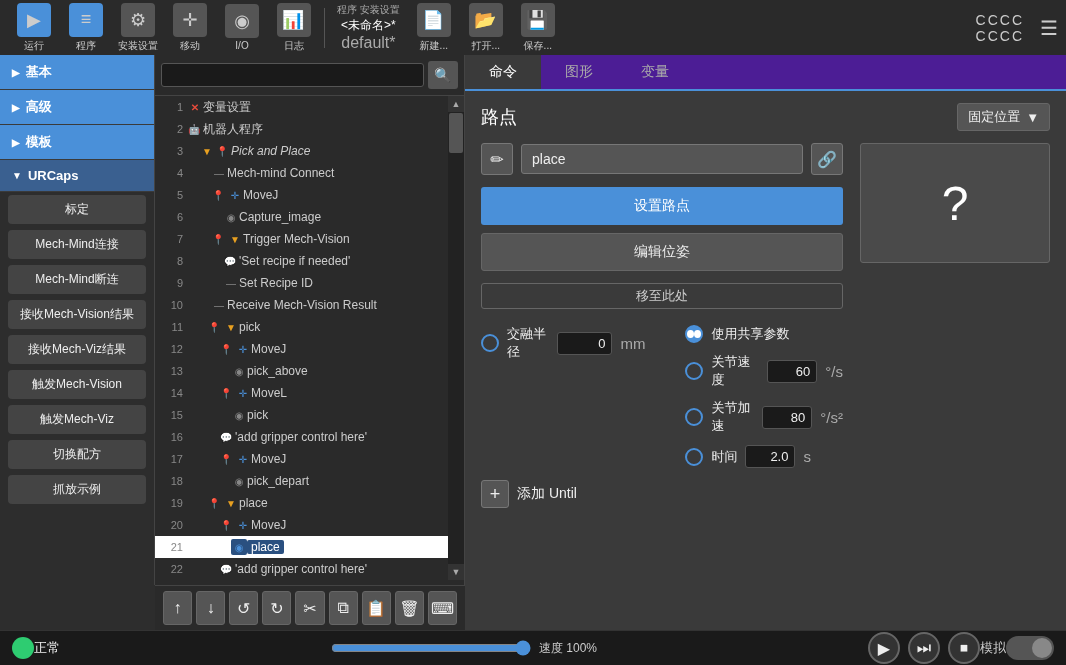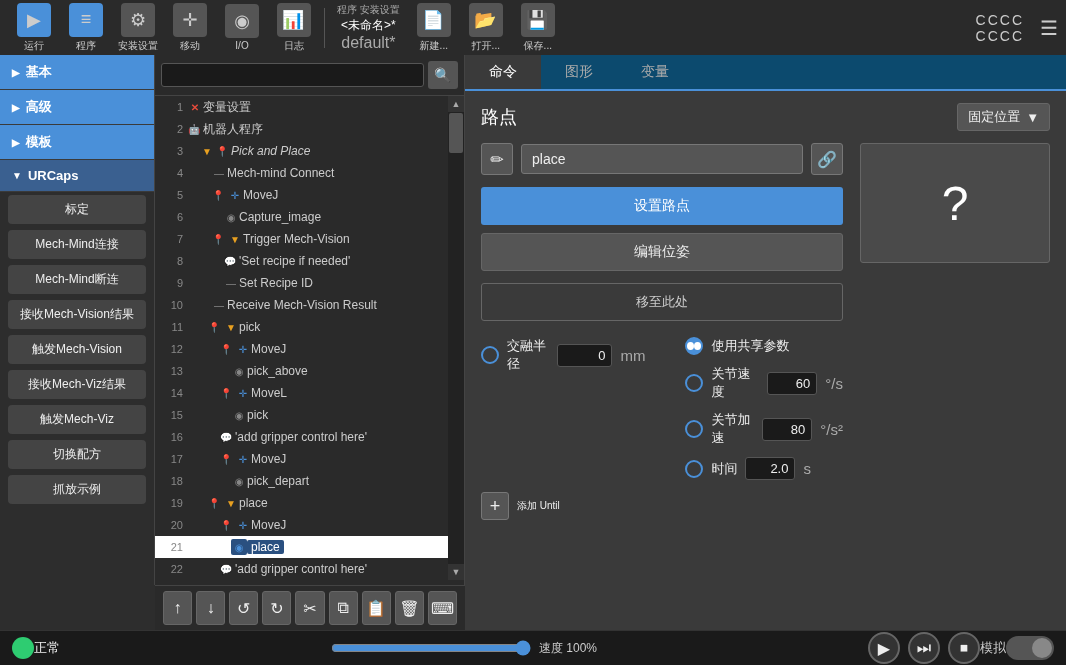--- a/index.html
+++ b/index.html
@@ -75,21 +75,21 @@
     .icon-camera { color: #888; }
     .icon-trigger { color: #e8a020; }
     .icon-comment { color: #888; }
     .icon-dash { color: #888; }
 
     
     .right-panel {
       flex: 1; background: #3a3a3a; display: flex; flex-direction: column; padding: 0;
     }
     .tab-bar {
-      display: flex; background: #0c4a6e; border-bottom: 2px solid #4a90d9;
+      display: flex; background: #4c1d95; border-bottom: 2px solid #4a90d9;
     }
     .tab {
       padding: 8px 24px; cursor: pointer; color: #aaa; font-size: 14px;
     }
     .tab.active { color: #fff; background: #3a3a3a; border-bottom: 2px solid #4a90d9; margin-bottom: -2px; }
 
     
     .waypoint-panel { padding: 12px 16px; flex: 1; overflow-y: auto; }
     .waypoint-header {
       display: flex; align-items: center; justify-content: space-between; margin-bottom: 12px;
@@ -124,21 +124,21 @@
     .edit-pose-btn {
       width: 100%; padding: 9px; background: #555; color: #eee; border: 1px solid #666;
       border-radius: 3px; font-size: 14px; cursor: pointer; margin-bottom: 12px; text-align: center;
     }
     .question-box {
       width: 190px; height: 120px; background: #4a4a4a; border: 1px solid #666;
       display: flex; align-items: center; justify-content: center; font-size: 48px;
       color: #fff; border-radius: 3px; float: right; margin-left: 12px;
     }
     .move-here-btn {
-      clear: both; width: 100%; padding: 9px; background: #3a3a3a; color: #ccc;
+      clear: both; width: 100%; padding: 3px; background: #3a3a3a; color: #ccc;
       border: 1px solid #666; border-radius: 3px; font-size: 13px; cursor: pointer;
       margin-bottom: 16px; text-align: center;
     }
     .options-grid { display: flex; gap: 40px; margin-bottom: 12px; }
     .options-col { display: flex; flex-direction: column; gap: 10px; }
     .option-row { display: flex; align-items: center; gap: 8px; }
     .radio-btn {
       width: 18px; height: 18px; border-radius: 50%; border: 2px solid #4a90d9;
       background: transparent; display: flex; align-items: center; justify-content: center;
       cursor: pointer; flex-shrink: 0;
@@ -152,21 +152,21 @@
     }
     .value-unit { font-size: 15px; color: #aaa; }
     .add-until-row {
       display: flex; align-items: center; gap: 8px; margin-top: 8px;
     }
     .add-btn {
       width: 28px; height: 28px; background: #555; border: 1px solid #777;
       border-radius: 3px; display: flex; align-items: center; justify-content: center;
       cursor: pointer; font-size: 18px; color: #eee;
     }
-    .add-until-label { font-size: 10px; color: #eee; }
+    .add-until-label { font-size: 14px; color: #eee; }
 
     
     .bottom-toolbar {
       height: 45px; background: #2a2a2a; display: flex; align-items: center;
       justify-content: center; gap: 4px; border-top: 1px solid #444; padding: 0 8px;
     }
     .tool-btn {
       width: 36px; height: 34px; background: #555; border: 1px solid #666;
       border-radius: 3px; display: flex; align-items: center; justify-content: center;
       cursor: pointer; font-size: 16px; color: #eee;
@@ -296,24 +296,24 @@
     <div class="sidebar-btn">
       <span>Mech-Mind连接</span>
     </div>
     <div class="sidebar-btn">
       <span>Mech-Mind断连</span>
     </div>
     <div class="sidebar-btn">
       <span>接收Mech-Vision结果</span>
     </div>
     <div class="sidebar-btn">
+      <span>接收Mech-Viz结果</span>
+    </div>
+    <div class="sidebar-btn">
       <span>触发Mech-Vision</span>
-    </div>
-    <div class="sidebar-btn">
-      <span>接收Mech-Viz结果</span>
     </div>
     <div class="sidebar-btn">
       <span>触发Mech-Viz</span>
     </div>
     <div class="sidebar-btn">
       <span>切换配方</span>
     </div>
     <div class="sidebar-btn">
       <span>抓放示例</span>
     </div>

